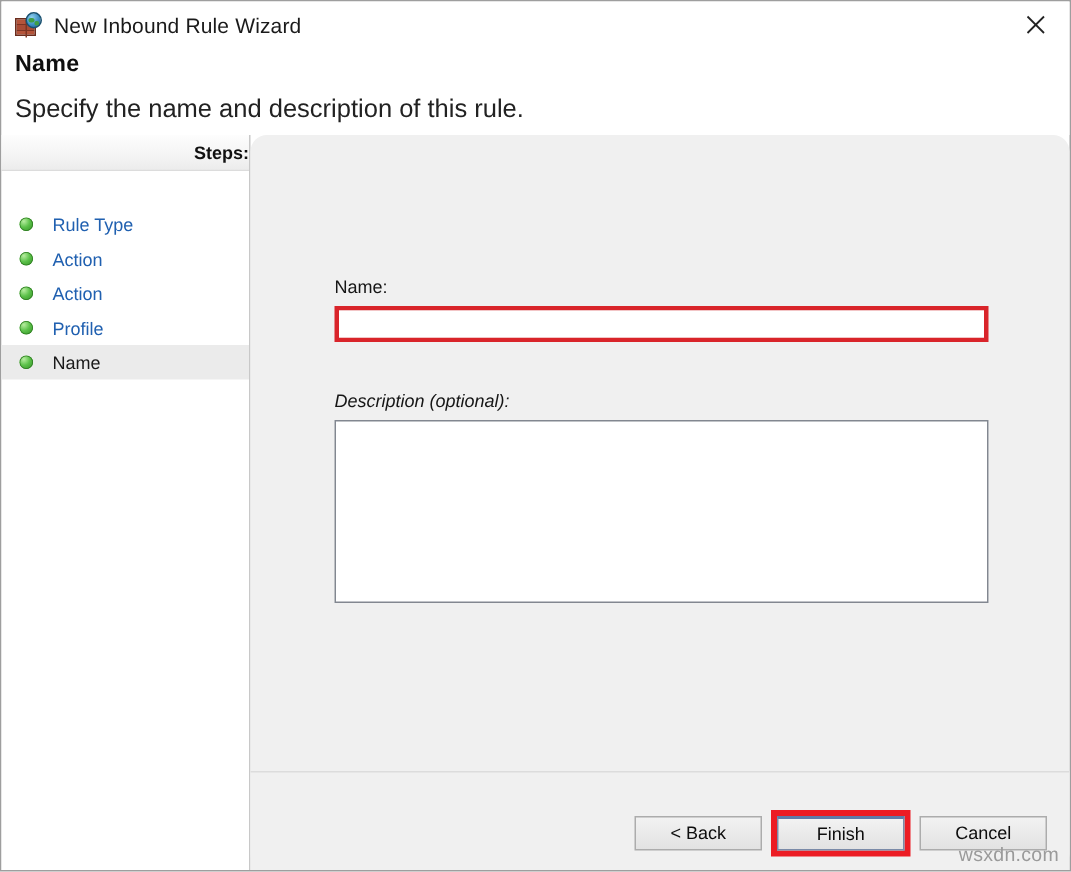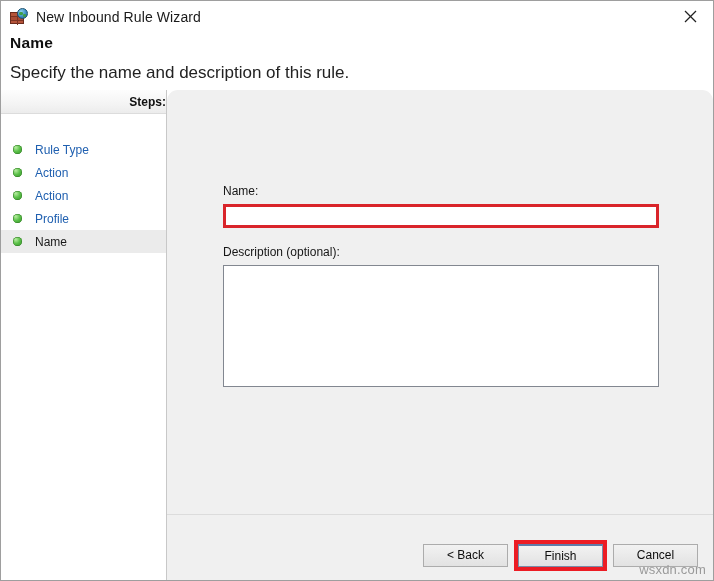--- a/index.html
+++ b/index.html
@@ -233,21 +233,22 @@
     outline: none;
     background: #ffffff;
     font-family: "Liberation Sans", sans-serif;
     font-size: 12px;
     color: #000000;
     padding: 0 3px;
     box-sizing: border-box;
   }
 
   .desc-label {
-    margin-top: 17px;
+    margin-top: 32px;
+    font-style: italic;
   }
   .desc-input {
     width: 436px;
     height: 122px;
     box-sizing: border-box;
     border: 1px solid #828790;
     background: #ffffff;
     resize: none;
     outline: none;
     font-family: "Liberation Sans", sans-serif;

